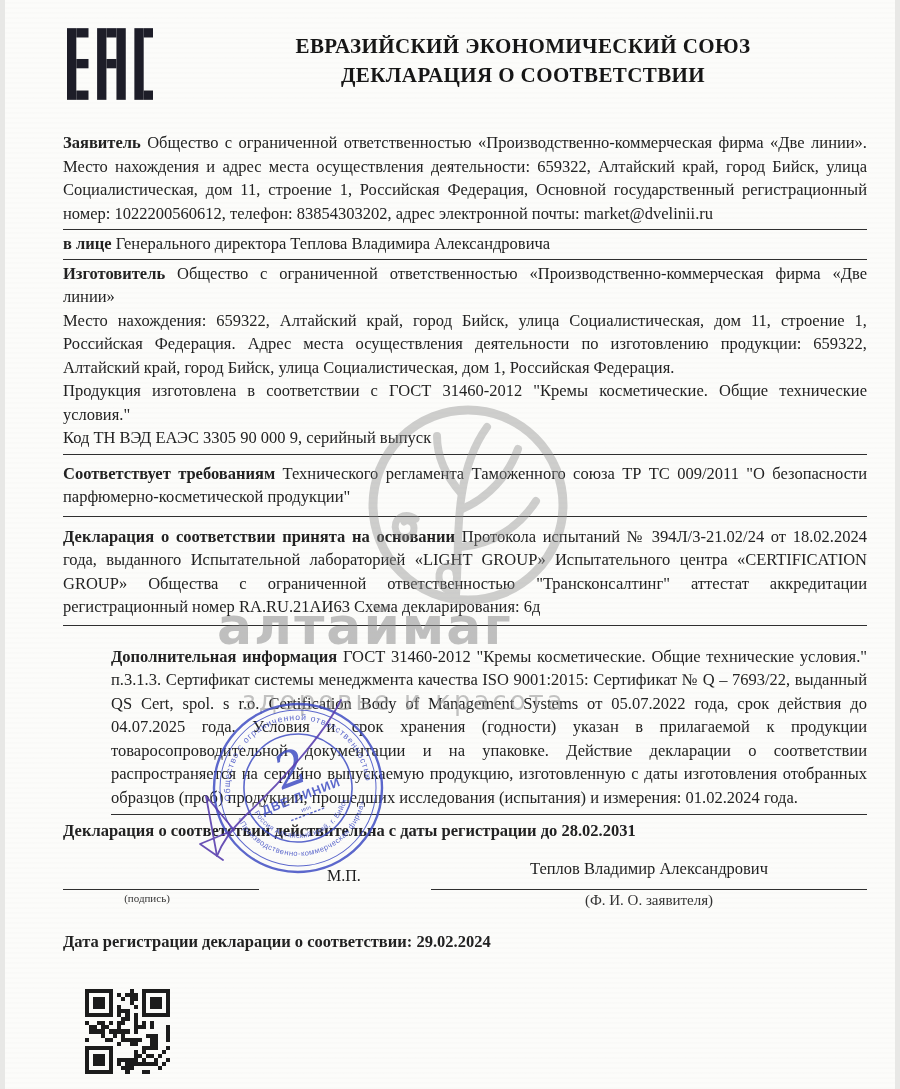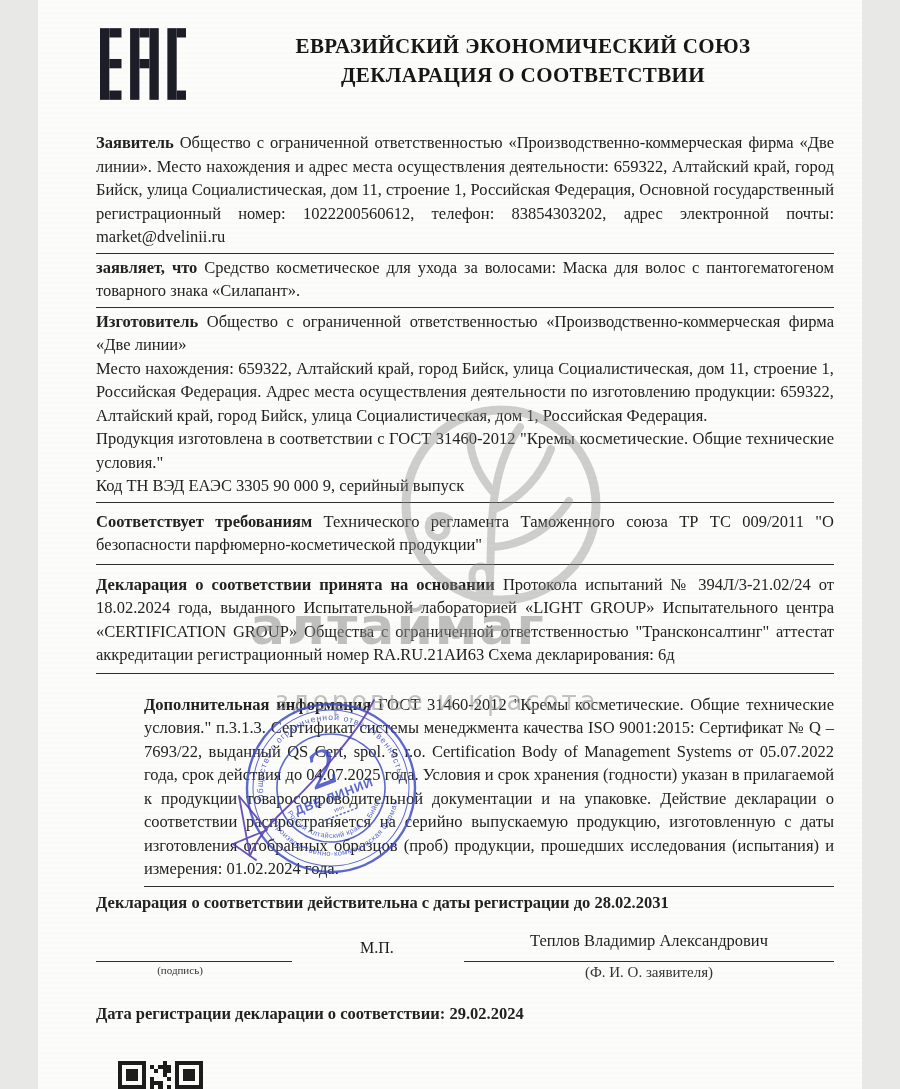--- a/index.html
+++ b/index.html
@@ -1,17 +1,17 @@
 <!DOCTYPE html>
 <html lang="ru"><head>
 <meta charset="utf-8">
 <style>
   html,body{margin:0;padding:0;background:#e8e8e6;}
   .page{
-    position:relative;width:824px;height:1089px;margin:0 auto;
+    position:relative;width:890px;height:1089px;margin:0 auto;
     background:#fcfcfa;
     background-image:repeating-linear-gradient(0deg, rgba(60,60,55,.012) 0 2px, transparent 2px 5px);
     overflow:hidden;
     font-family:"Liberation Serif", serif;
     color:#222;
   }
   
   .header{display:flex;align-items:flex-start;padding:28px 30px 0 62px;height:77px;}
   .eac-logo{flex:0 0 auto;width:86px;height:72px;}
   .titles{flex:1;text-align:center;margin-left:28px;padding-top:4px;}
@@ -78,25 +78,25 @@
     </div>
   </div>
 
   <div class="content">
 
     <div class="sec sec-applicant">
       <p><b class="lbl">Заявитель</b>
          <span>Общество с ограниченной ответственностью «Производственно-коммерческая фирма «Две линии». Место нахождения и адрес места осуществления деятельности: 659322, Алтайский край, город Бийск, улица Социалистическая, дом 11, строение 1, Российская Федерация, Основной государственный регистрационный номер: 1022200560612, телефон: 83854303202, адрес электронной почты: market@dvelinii.ru</span></p>
     </div>
 
-
-    <div class="sec">
-      <p><b class="lbl">заявляет, что</b>
-         <span>Средство косметическое для ухода за волосами: Маска для волос с пантогематогеном товарного знака «Силапант».</span></p>
-    </div>
+    <div class="sec sec-inperson">
+      <p><b class="lbl">в лице</b>
+         <span>Генерального директора Теплова Владимира Александровича</span></p>
+    </div>
+
 
     <div class="sec">
       <p><b class="lbl">Изготовитель</b>
          <span>Общество с ограниченной ответственностью «Производственно-коммерческая фирма «Две линии»</span></p>
       <p>Место нахождения: 659322, Алтайский край, город Бийск, улица Социалистическая, дом 11, строение 1, Российская Федерация. Адрес места осуществления деятельности по изготовлению продукции: 659322, Алтайский край, город Бийск, улица Социалистическая, дом 1, Российская Федерация.</p>
       <p>Продукция изготовлена в соответствии с ГОСТ 31460-2012 "Кремы косметические. Общие технические условия."</p>
       <p>Код ТН ВЭД ЕАЭС 3305 90 000 9, серийный выпуск</p>
     </div>
 
     <div class="sec sec-conforms">

